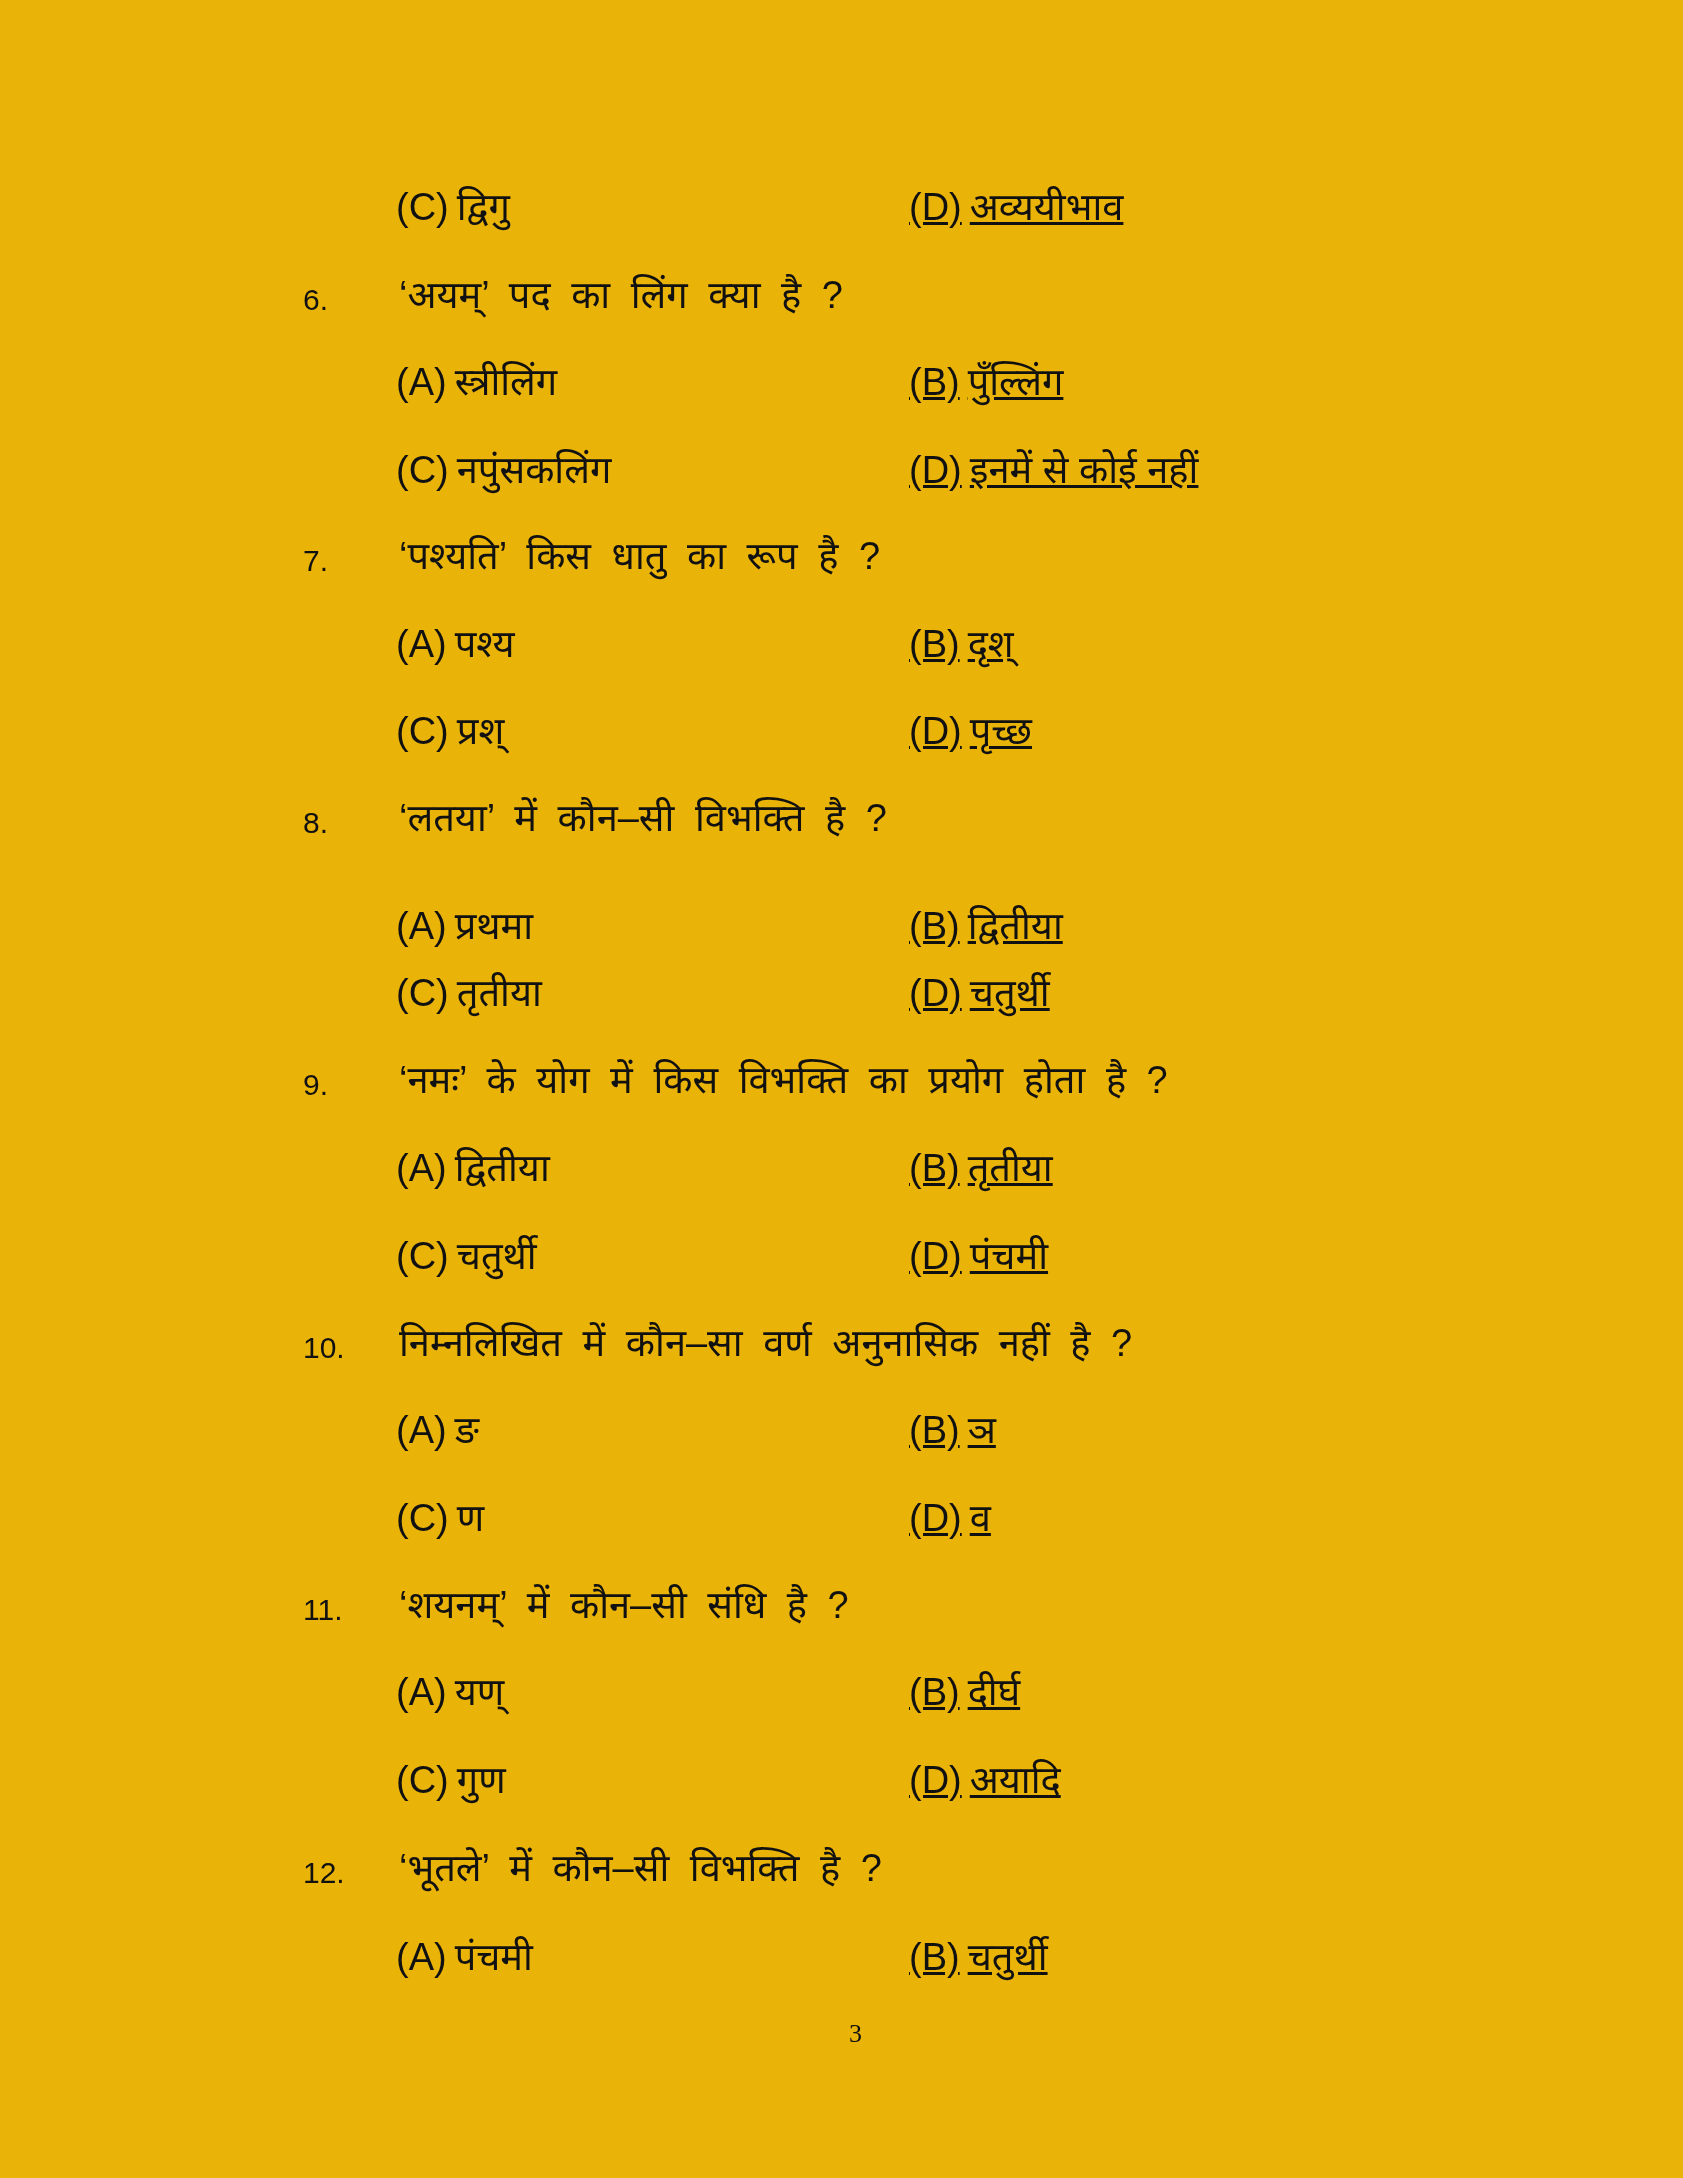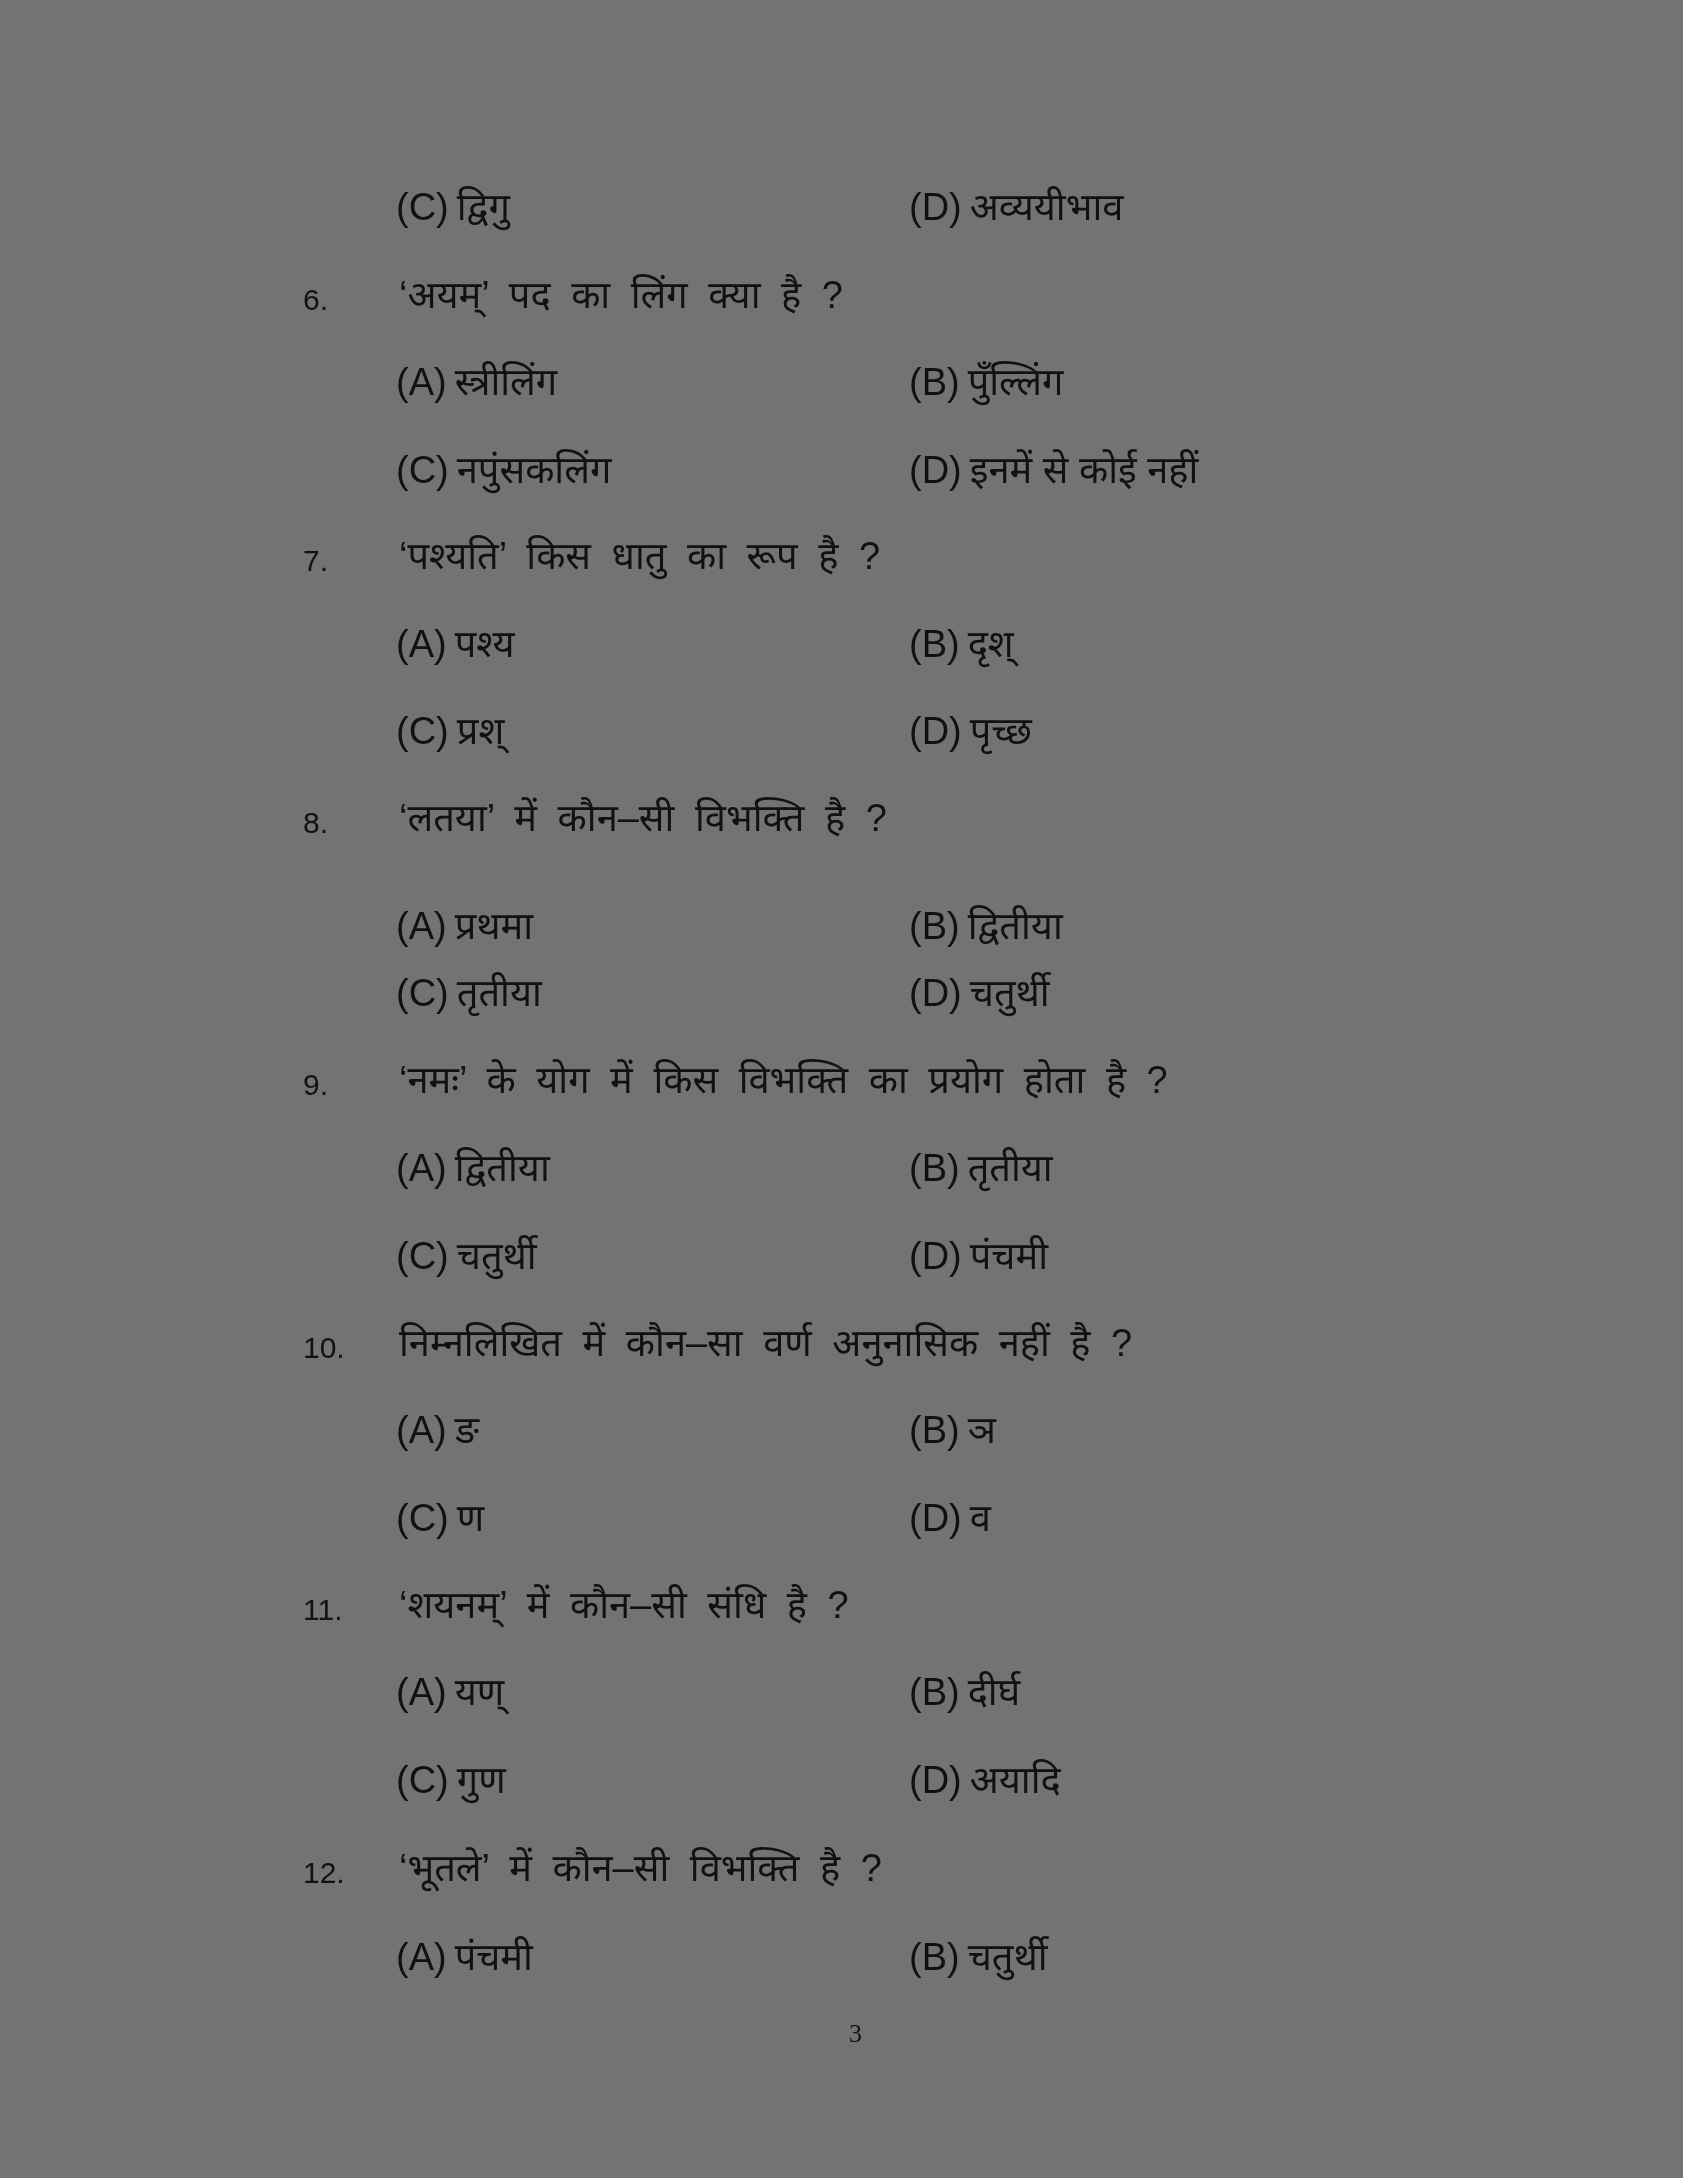--- a/index.html
+++ b/index.html
@@ -14,21 +14,21 @@
       overflow: hidden;
       color: #111111;
       font-family: "Liberation Sans", "DejaVu Sans", sans-serif;
     }
     .page {
       position: absolute;
       left: 0;
       top: 0;
       width: 1683px;
       height: 2178px;
-      background: #737373;
+      background: #eab308;
     }
     .row {
       position: absolute;
       left: 0;
       width: 1683px;
       height: 59px;
       line-height: 59px;
       font-size: 38px;
       white-space: nowrap;
     }
@@ -42,21 +42,21 @@
       position: absolute;
       left: 399px;
       top: 0;
       word-spacing: 10px;
     }
     .opt {
       position: absolute;
       top: 0;
     }
     .opt.col1 { left: 396px; }
-    .opt.col2 { left: 909px; }
+    .opt.col2 { left: 909px; text-decoration: underline; }
     .opt-label {
       margin-right: 8px;
     }
     .page-number {
       position: absolute;
       left: 849px;
       top: 2016px;
       font-size: 26px;
       line-height: 36px;
       font-family: "Liberation Serif", "DejaVu Serif", serif;

